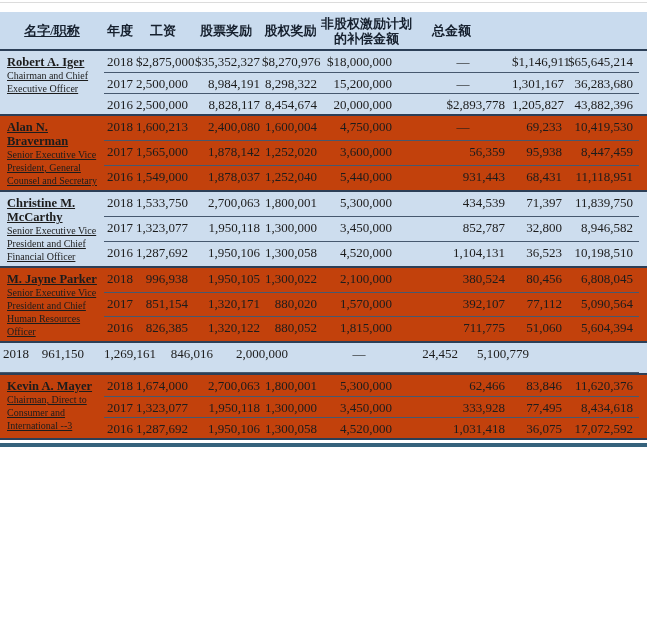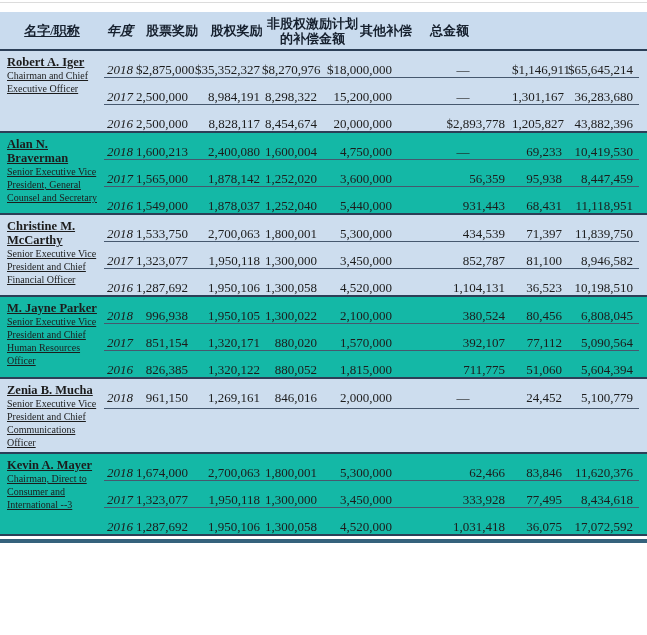--- a/index.html
+++ b/index.html
@@ -7,21 +7,21 @@
   body { font-family:"Liberation Serif","DejaVu Serif",serif; color:#1c1c1c; }
 
   .page {
     position:relative; width:647px; height:635px;
     background:#ffffff; overflow:hidden;
   }
   .topline { height:1px; background:#dcdcdc; margin:2px 0 9px 0; }
 
   
   .col-name      { width:104px; flex:0 0 104px;text-decoration:underline; }
-  .col-year      { width:32px;  flex:0 0 32px;  text-align:center;font-style:italic; }
+  .col-year      { width:32px;  flex:0 0 32px;  text-align:center; }
   .col-salary    { width:54px;  flex:0 0 54px; }
   .col-stock     { width:72px;  flex:0 0 72px; }
   .col-equity    { width:57px;  flex:0 0 57px; }
   .col-nonequity { width:95px;  flex:0 0 95px; }
   .col-pension   { width:98px;  flex:0 0 98px; }
   .col-other     { width:52px;  flex:0 0 52px; }
   .col-total     { width:75px;  flex:0 0 75px; }
 
   
   .hdr {
@@ -31,33 +31,33 @@
   }
   .hcell {
     display:flex; align-items:center; justify-content:center;
     text-align:center; font-weight:bold; font-size:13px; line-height:15px;
     white-space:pre-line; color:#16202e; padding:2px 0;
   }
 
   
   .blocks { border-top:2px solid #2c3f57; }
   .block {
-    display:flex; align-items:stretch; background:#14b8a6;
+    display:flex; align-items:stretch; background:#c2410c;
     border-bottom:2px solid #2c3f57; padding-right:8px;
   }
   .block.shaded { background:#cdddee; }
 
   .ncell { padding:4px 2px 3px 7px; }
   .ename { display:block; font-weight:bold; font-size:12.5px; line-height:14px; }
   .etitle { display:block; font-size:10px; line-height:13px; }
 
   .rows { display:flex; flex-direction:column; flex:1 1 auto; }
   .yrow {
     display:flex; align-items:flex-start;
-    flex:1 1 auto; min-height:21px; padding-top:11px;
+    flex:1 1 auto; min-height:21px; padding-top:3px;
     font-size:13px; line-height:15px;
   }
   .yrow + .yrow { border-top:1px solid #46586e; }
   .rows.single .yrow { flex:0 0 30px; border-bottom:1px solid #46586e; }
 
   .num { text-align:right; }
   .col-salary.num, .col-stock.num, .col-equity.num, .col-other.num { padding-right:2px; }
   .col-nonequity.num { padding-right:22px; }
   .col-pension.num   { padding-right:7px; }
   .col-total.num     { padding-right:6px; }
@@ -68,25 +68,25 @@
 </style>
 </head>
 <body>
 
 <div class="page">
   <div class="topline"></div>
 
   <div class="hdr">
     <div class="hcell col-name">名字/职称</div>
     <div class="hcell col-year">年度</div>
+    <div class="hcell col-salary">工资</div>
     <div class="hcell col-stock">股票奖励</div>
     <div class="hcell col-equity">股权奖励</div>
     <div class="hcell col-nonequity">非股权激励计划
 的补偿金额</div>
-    <div class="hcell col-other">其他补偿</div>
     <div class="hcell col-total">总金额</div>
   </div>
 
   <div class="blocks" id="table-body">
   <div class="block shaded">
     <div class="ncell col-name">
       <span class="ename">Robert A. Iger</span>
       <span class="etitle">Chairman and Chief Executive Officer</span>
     </div>
     <div class="rows">
@@ -183,21 +183,21 @@
     <div class="num col-total">11,839,750</div>
   </div>
 
   <div class="yrow">
     <div class="col-year">2017</div>
     <div class="num col-salary">1,323,077</div>
     <div class="num col-stock">1,950,118</div>
     <div class="num col-equity">1,300,000</div>
     <div class="num col-nonequity">3,450,000</div>
     <div class="num col-pension">852,787</div>
-    <div class="num col-other">81,100</div>
+    <div class="num col-other">32,800</div>
     <div class="num col-total">8,946,582</div>
   </div>
 
   <div class="yrow">
     <div class="col-year">2016</div>
     <div class="num col-salary">1,287,692</div>
     <div class="num col-stock">1,950,106</div>
     <div class="num col-equity">1,300,058</div>
     <div class="num col-nonequity">4,520,000</div>
     <div class="num col-pension">1,104,131</div>
@@ -242,24 +242,20 @@
     <div class="num col-equity">880,052</div>
     <div class="num col-nonequity">1,815,000</div>
     <div class="num col-pension">711,775</div>
     <div class="num col-other">51,060</div>
     <div class="num col-total">5,604,394</div>
   </div>
 </div>
   </div>
 
   <div class="block shaded">
-    <div class="ncell col-name">
-      <span class="ename">Zenia B. Mucha</span>
-      <span class="etitle">Senior Executive Vice President and Chief Communications Officer</span>
-    </div>
     <div class="rows single">
   <div class="yrow">
     <div class="col-year">2018</div>
     <div class="num col-salary">961,150</div>
     <div class="num col-stock">1,269,161</div>
     <div class="num col-equity">846,016</div>
     <div class="num col-nonequity">2,000,000</div>
     <div class="num col-pension dash">—</div>
     <div class="num col-other">24,452</div>
     <div class="num col-total">5,100,779</div>

